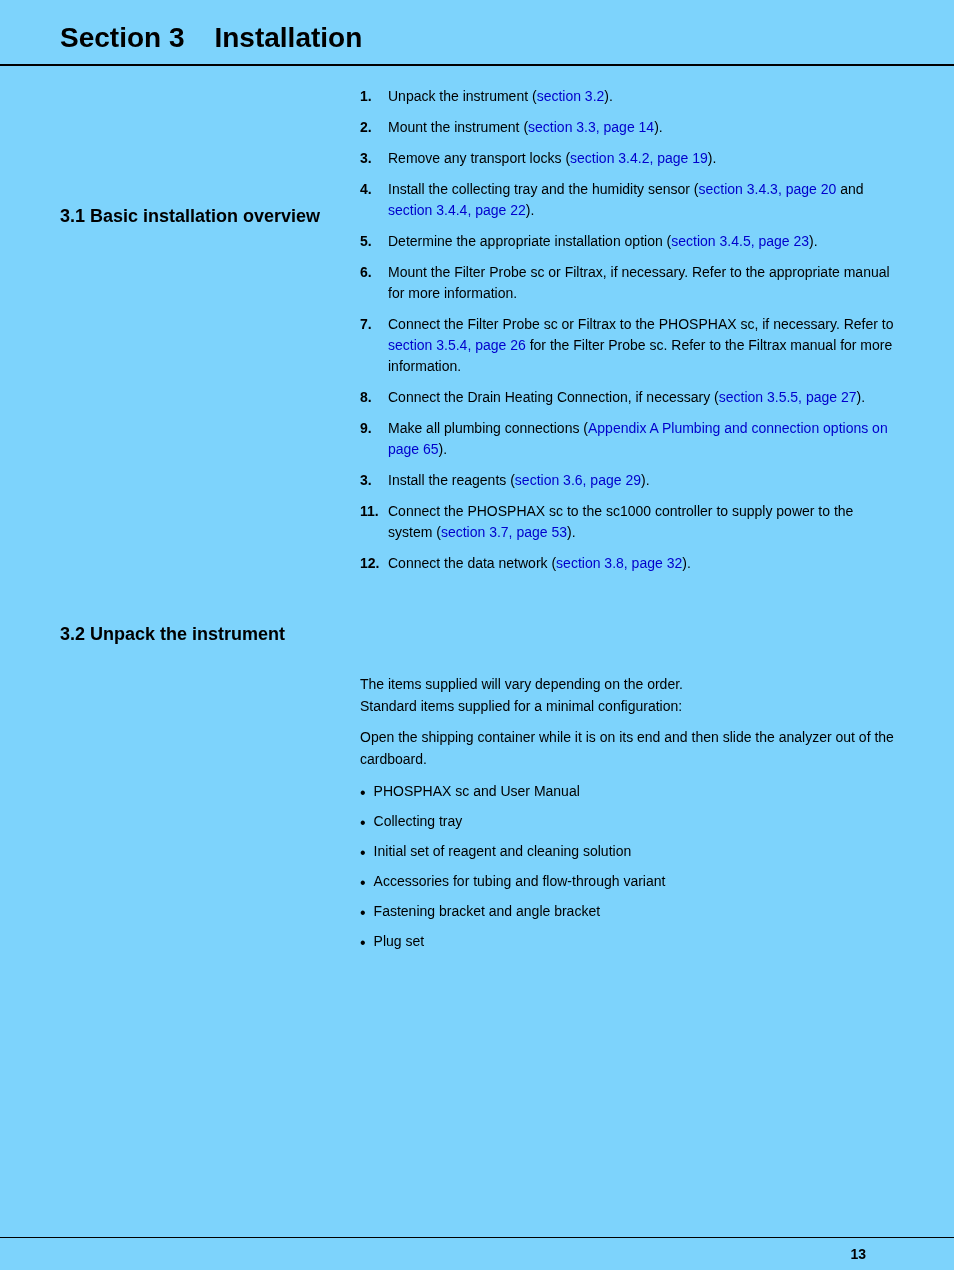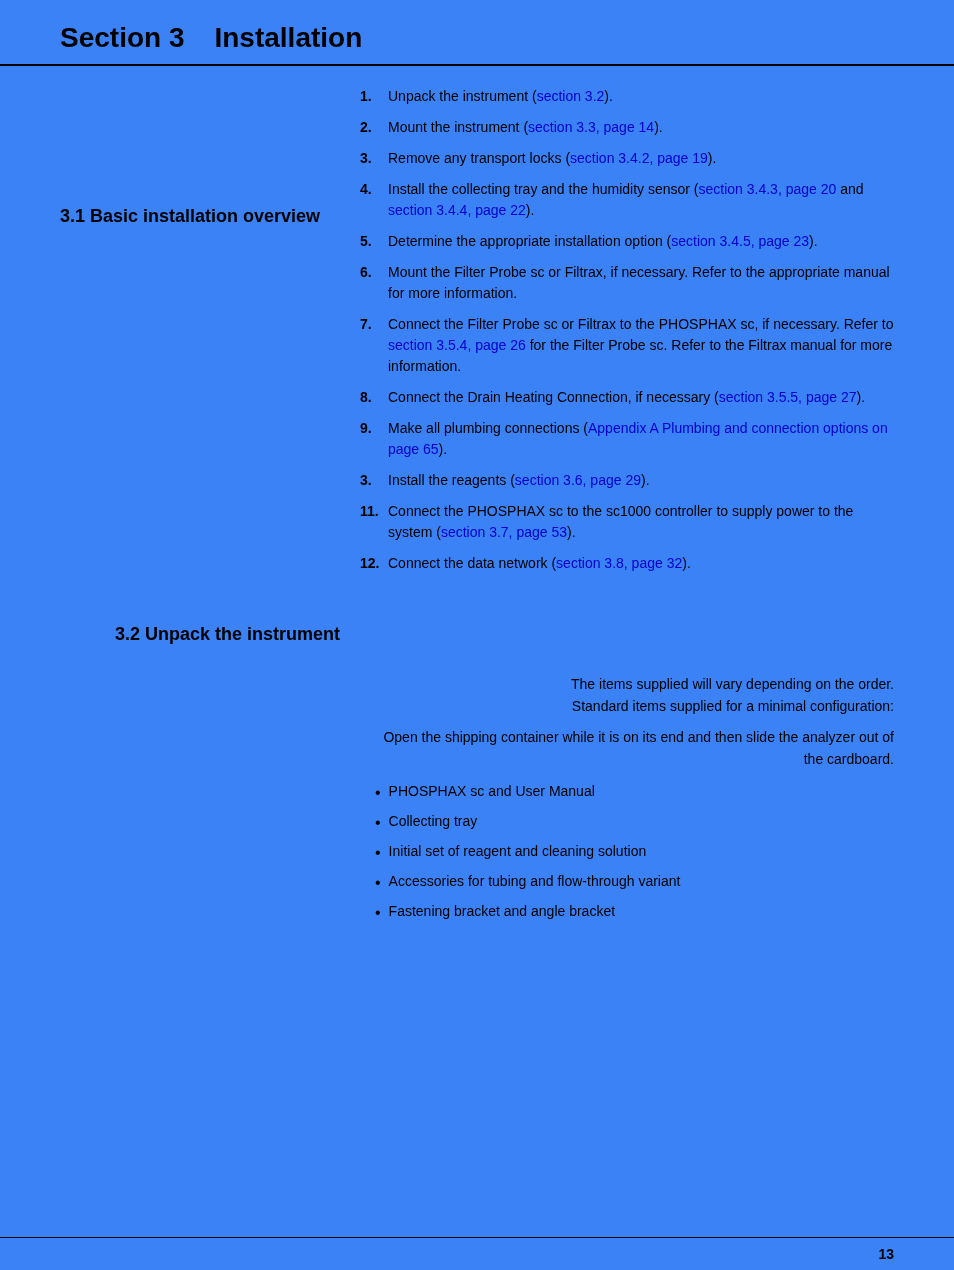--- a/index.html
+++ b/index.html
@@ -16,21 +16,21 @@
       width: 954px;
       min-height: 1270px;
       position: relative;
     }
 
     .page {
       width: 954px;
       min-height: 1270px;
       padding: 0;
       position: relative;
-      background: #3b82f6;
+      background: #7dd3fc;
     }
 
     
     .page-header {
       padding: 22px 60px 10px 60px;
       border-bottom: 2px solid #000;
       display: flex;
       align-items: baseline;
       gap: 30px;
     }
@@ -138,36 +138,35 @@
       margin-bottom: 10px;
     }
 
     
     .page-footer {
       position: absolute;
       bottom: 0;
       left: 0;
       right: 0;
       border-top: 1.5px solid #000;
-      padding: 8px 60px;
+      padding: 8px 88px;
       display: flex;
       justify-content: flex-end;
     }
 
     .page-num {
       font-size: 14px;
       font-weight: bold;
     }
 
     
     .section32-content {
       display: flex;
-      gap: 35px;
+      gap: 20px;
       margin-top: 10px;
-      text-align: right;
     }
 
     .section32-left {
       width: 280px;
       flex-shrink: 0;
     }
 
     .section32-right {
       flex: 1;
     }
@@ -275,20 +274,23 @@
             </li>
           <li>
               <span>Initial set of reagent and cleaning solution</span>
             </li>
           <li>
               <span>Accessories for tubing and flow-through variant</span>
             </li>
           <li>
               <span>Fastening bracket and angle bracket</span>
             </li>
+          <li>
+              <span>Plug set</span>
+            </li>
         </ul>
       </div>
     </div>
 
   </div>
 
   <div class="page-footer">
     <span class="page-num">13</span>
   </div>
 

